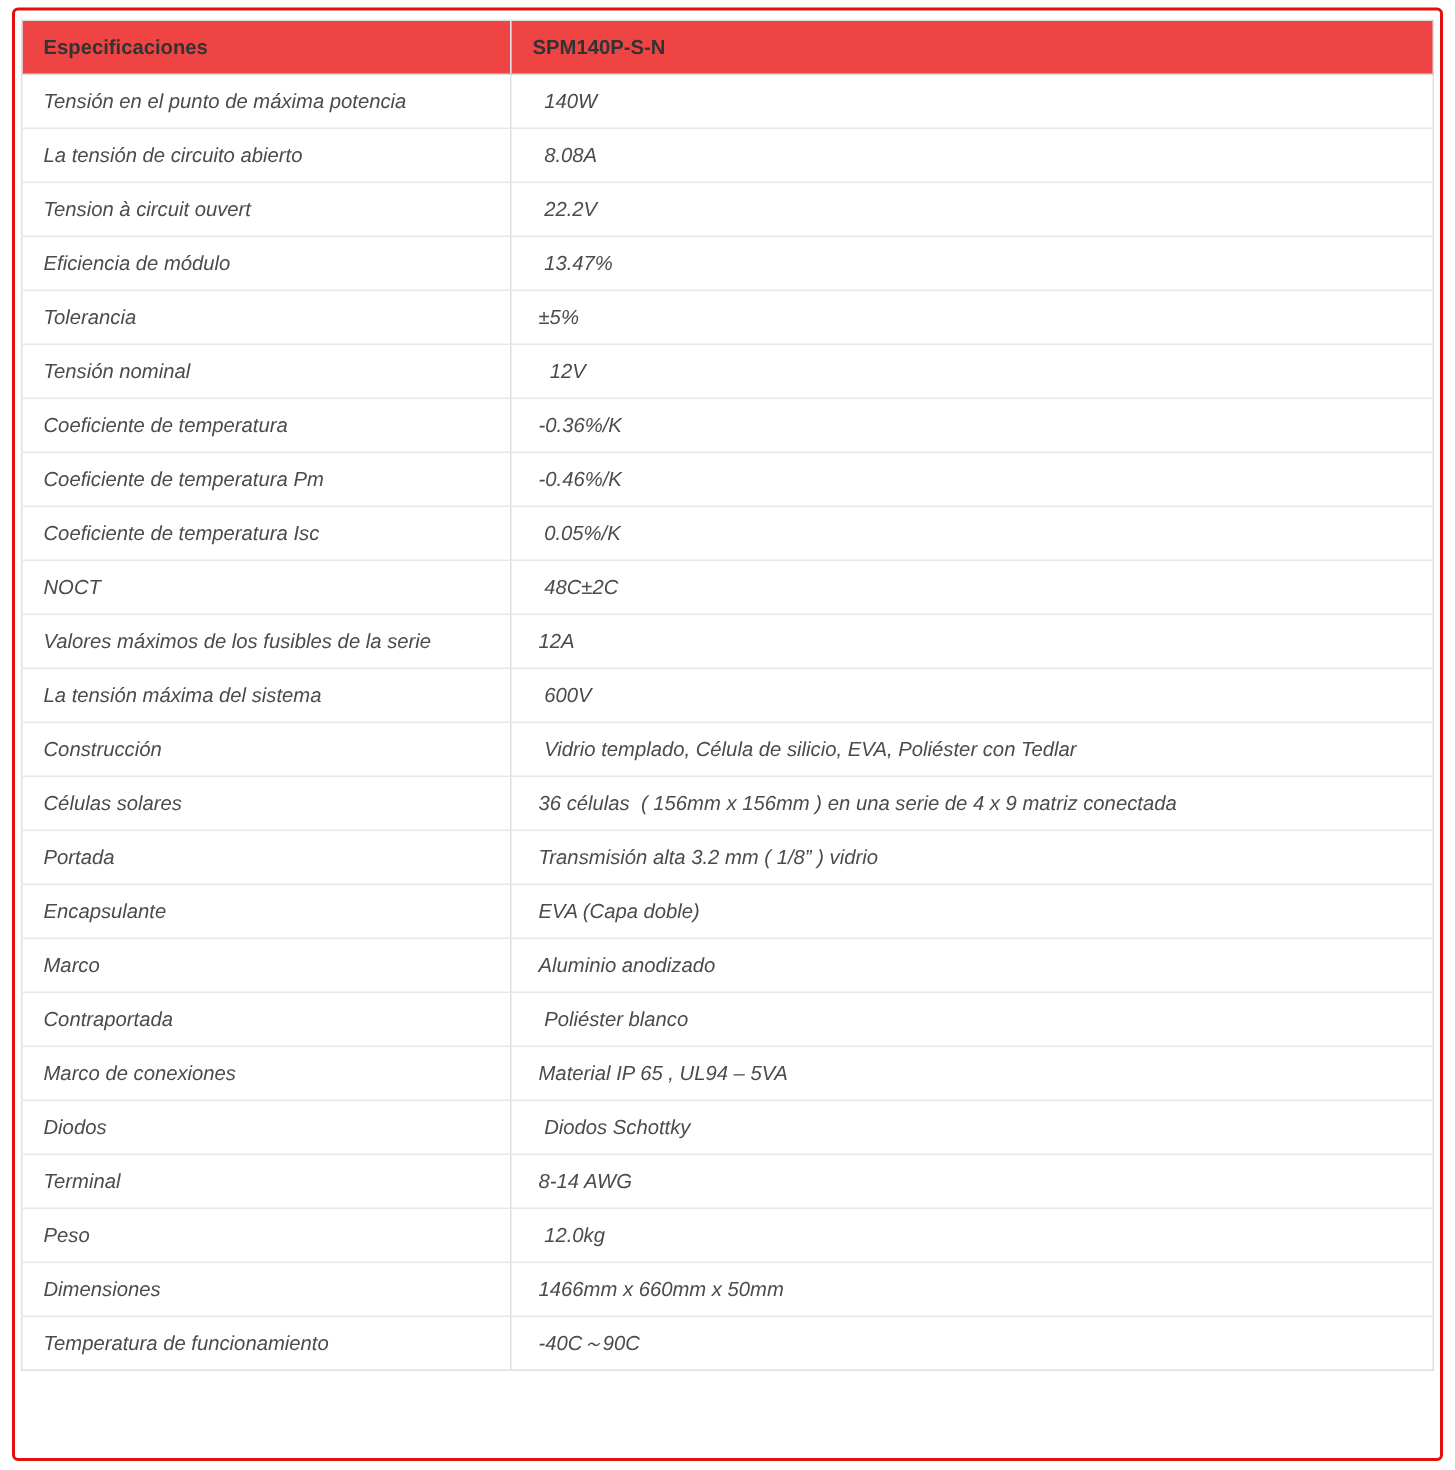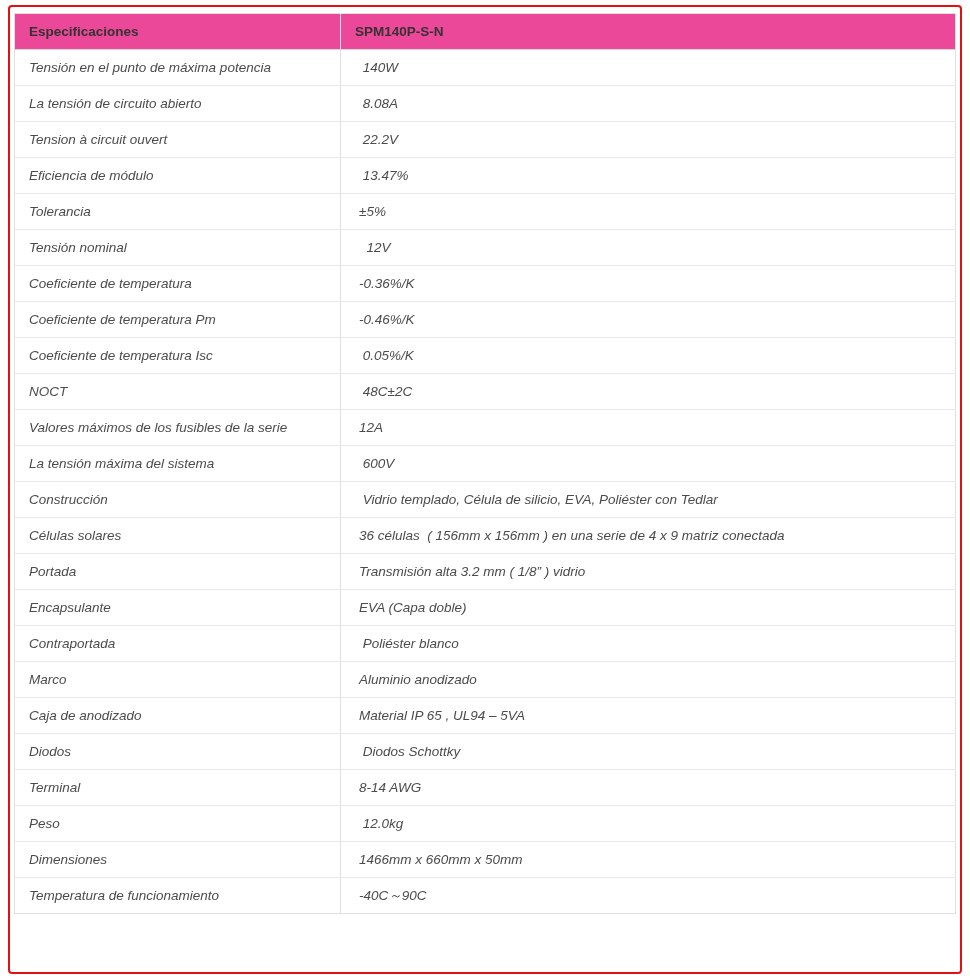--- a/index.html
+++ b/index.html
@@ -21,21 +21,21 @@
     background: #ffffff;
   }
   table.spec-table {
     width: 100%;
     border-collapse: collapse;
     border: 1px solid #e0e0e0;
     table-layout: fixed;
   }
   col.c1 { width: 326px; }
   thead th {
-    background: #ec4899;
+    background: #ef4444;
     font-weight: bold;
     font-size: 13.5px;
     line-height: 15px;
     color: #333333;
     text-align: left;
     padding: 10px 10px 10px 14px;
     border-bottom: 1px solid #d8d8d8;
   }
   thead th.value-col {
     border-left: 1px solid #e0e0e0;
@@ -131,29 +131,29 @@
         </tr>
         <tr>
           <td class="label">Portada</td>
           <td class="value">Transmisión alta 3.2 mm ( 1/8” ) vidrio</td>
         </tr>
         <tr>
           <td class="label">Encapsulante</td>
           <td class="value">EVA (Capa doble)</td>
         </tr>
         <tr>
+          <td class="label">Marco</td>
+          <td class="value">Aluminio anodizado</td>
+        </tr>
+        <tr>
           <td class="label">Contraportada</td>
           <td class="value"> Poliéster blanco</td>
         </tr>
         <tr>
-          <td class="label">Marco</td>
-          <td class="value">Aluminio anodizado</td>
-        </tr>
-        <tr>
-          <td class="label">Caja de anodizado</td>
+          <td class="label">Marco de conexiones</td>
           <td class="value">Material IP 65 , UL94 – 5VA</td>
         </tr>
         <tr>
           <td class="label">Diodos</td>
           <td class="value"> Diodos Schottky</td>
         </tr>
         <tr>
           <td class="label">Terminal</td>
           <td class="value">8-14 AWG</td>
         </tr>

